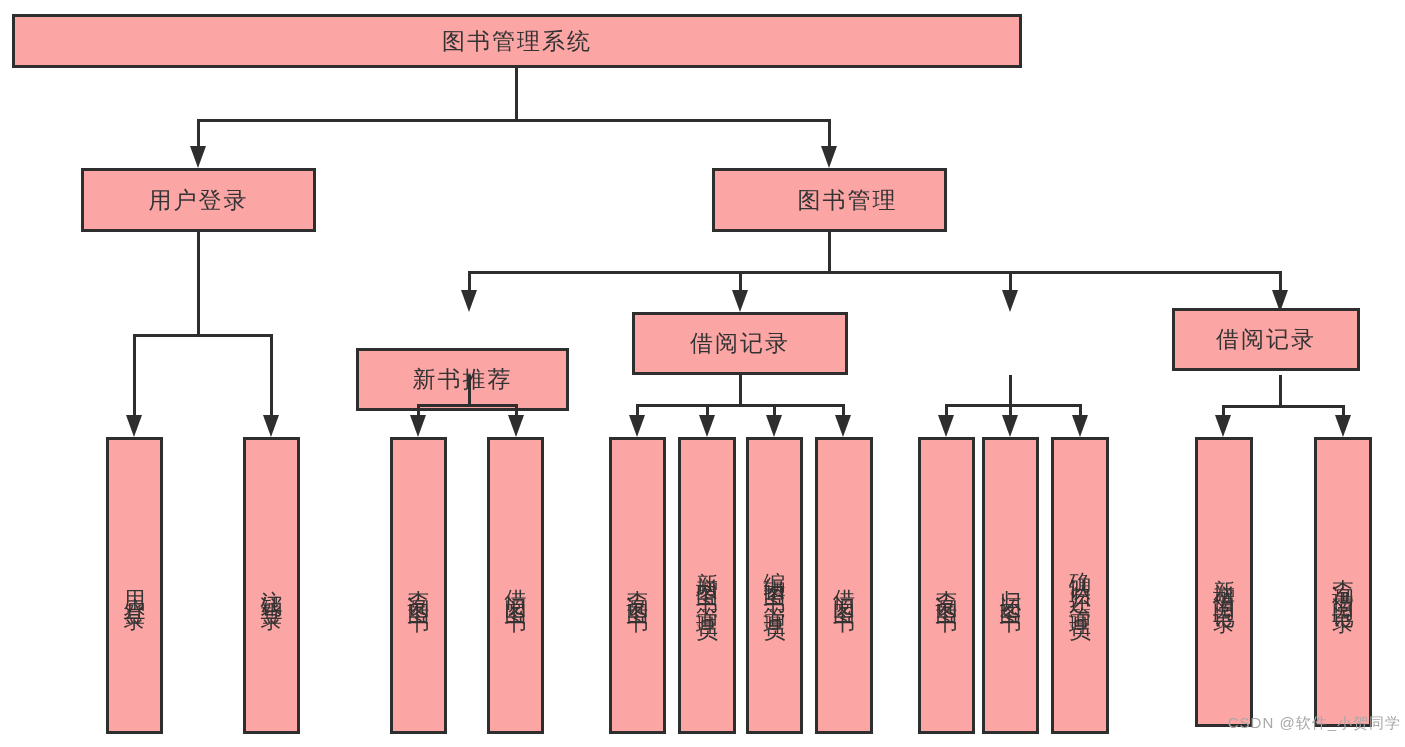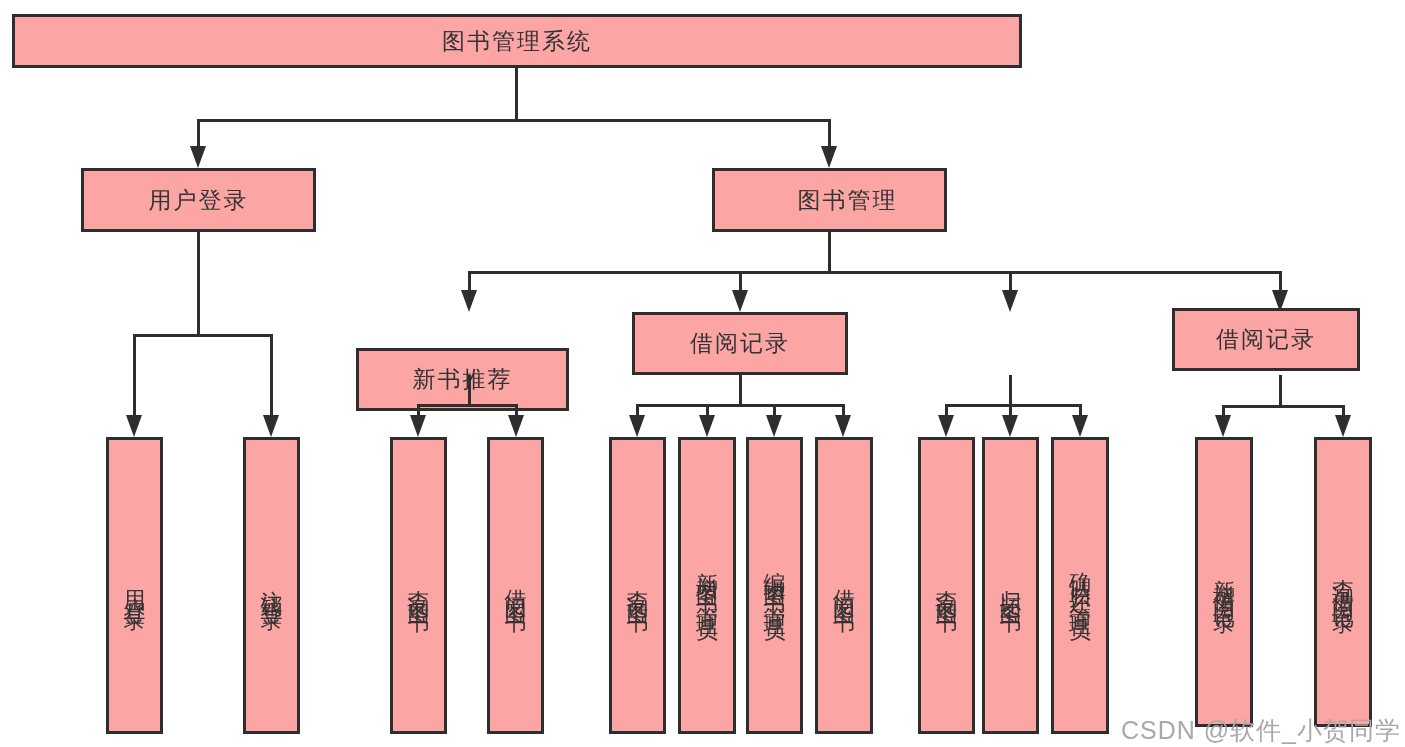--- a/index.html
+++ b/index.html
@@ -19,21 +19,21 @@
   .vline,.hline{position:absolute;background:#2e2e2e;}
   .vline{width:3px;}
   .hline{height:3px;}
   .arrow{
     position:absolute;width:0;height:0;
     border-left:8px solid transparent;border-right:8px solid transparent;
     border-top:22px solid #2e2e2e;
   }
   .watermark{
     position:absolute;right:4px;top:714px;z-index:5;
-    font-size:25px;color:#a8a8a8;letter-spacing:1px;
+    font-size:15px;color:#a8a8a8;letter-spacing:1px;
   }
 </style>
 </head>
 <body>
 
 <div id="canvas">
 
   <div class="box" style="left:12px;top:14px;width:1010px;height:54px;">
     <span>图书管理系统</span>
   </div>

